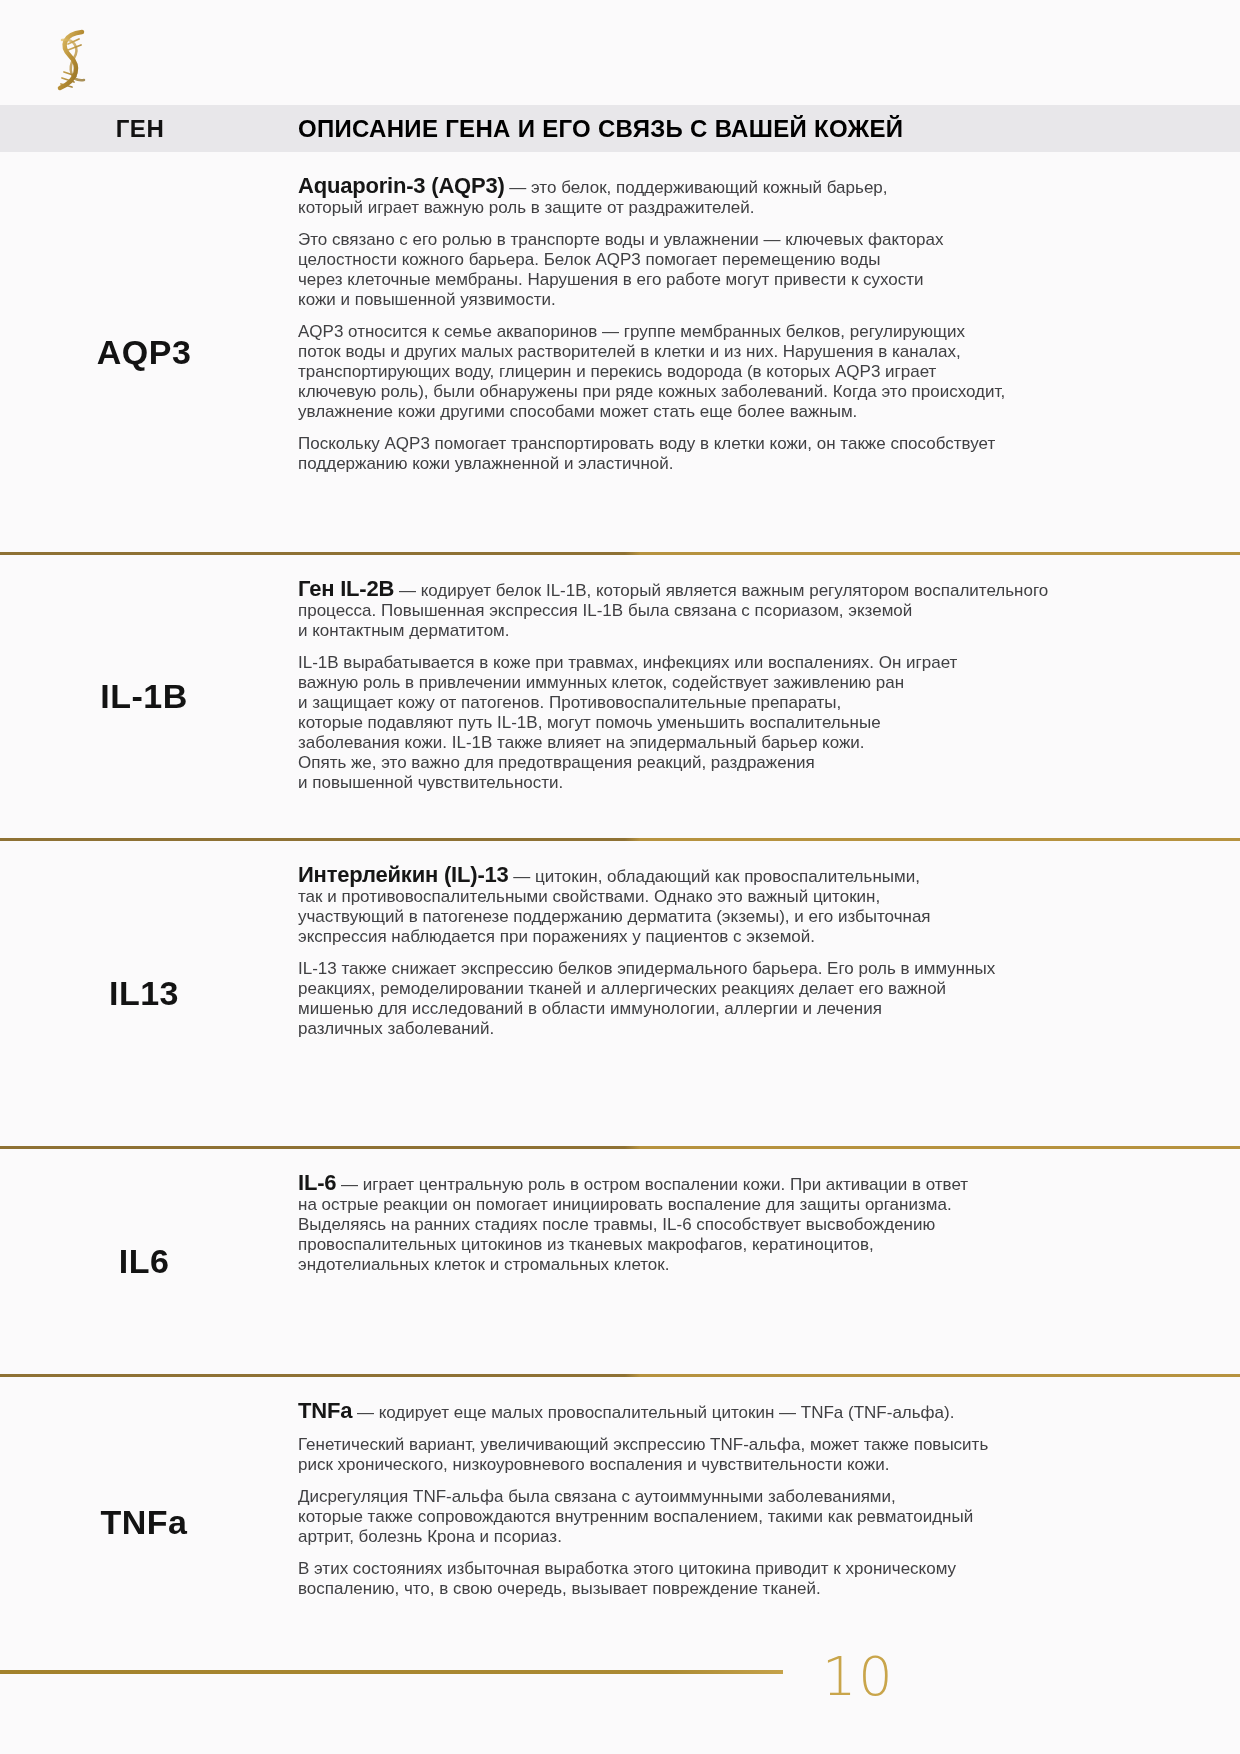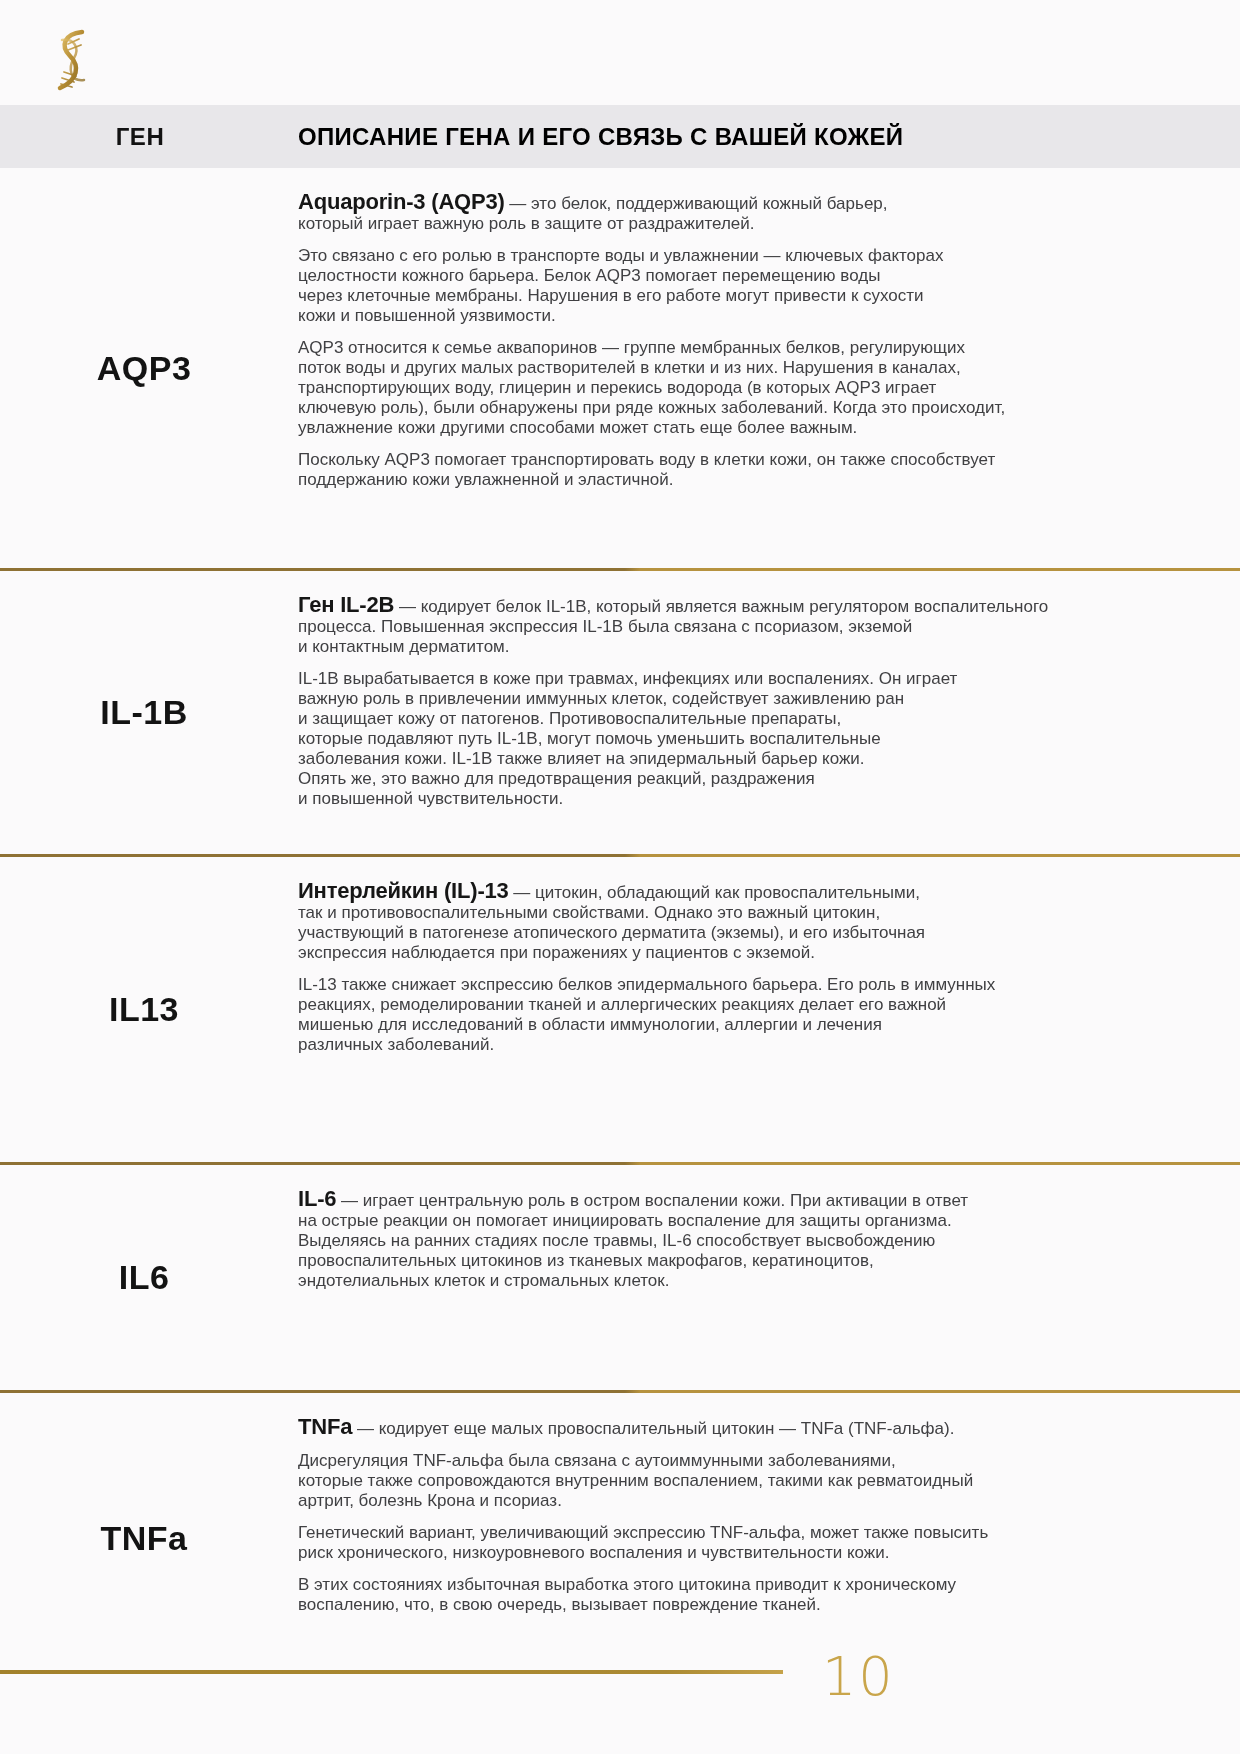--- a/index.html
+++ b/index.html
@@ -9,21 +9,21 @@
     width:1240px; height:1754px;
     background:#fbfafb;
     font-family:"Liberation Sans", sans-serif;
     color:#404043;
     overflow:hidden;
   }
   .logo-row { height:105px; position:relative; }
   .logo { position:absolute; left:48px; top:28px; }
 
   .header-bar {
-    height:63px;
+    height:47px;
     background:#e8e7ea;
     display:grid;
     grid-template-columns:280px 1fr;
     align-items:center;
   }
   .col-gene {
     text-align:center;
     font-size:24px; font-weight:700; color:#121212; letter-spacing:0.5px;
   }
   .col-desc {
@@ -139,21 +139,21 @@
 
   <div class="divider"></div>
 
   <section class="gene-row row-il13">
     <div class="gene-cell">
       <div class="gene-label">IL13</div>
     </div>
     <div class="text-cell">
       <p class="para"><b class="lead">Интерлейкин (IL)-13</b><span> — цитокин, обладающий как провоспалительными,
 так и противовоспалительными свойствами. Однако это важный цитокин,
-участвующий в патогенезе атопического дерматита (экземы), и его избыточная
+участвующий в патогенезе поддержанию дерматита (экземы), и его избыточная
 экспрессия наблюдается при поражениях у пациентов с экземой.</span></p>
       <p class="para"><span>IL-13 также снижает экспрессию белков эпидермального барьера. Его роль в иммунных
 реакциях, ремоделировании тканей и аллергических реакциях делает его важной
 мишенью для исследований в области иммунологии, аллергии и лечения
 различных заболеваний.</span></p>
     </div>
   </section>
 
   <div class="divider"></div>
 
@@ -171,25 +171,25 @@
   </section>
 
   <div class="divider"></div>
 
   <section class="gene-row row-tnfa">
     <div class="gene-cell">
       <div class="gene-label">TNFa</div>
     </div>
     <div class="text-cell">
       <p class="para"><b class="lead">TNFa</b><span> — кодирует еще малых провоспалительный цитокин — TNFa (TNF-альфа).</span></p>
+      <p class="para"><span>Генетический вариант, увеличивающий экспрессию TNF-альфа, может также повысить
+риск хронического, низкоуровневого воспаления и чувствительности кожи.</span></p>
       <p class="para"><span>Дисрегуляция TNF-альфа была связана с аутоиммунными заболеваниями,
 которые также сопровождаются внутренним воспалением, такими как ревматоидный
 артрит, болезнь Крона и псориаз.</span></p>
-      <p class="para"><span>Генетический вариант, увеличивающий экспрессию TNF-альфа, может также повысить
-риск хронического, низкоуровневого воспаления и чувствительности кожи.</span></p>
       <p class="para"><span>В этих состояниях избыточная выработка этого цитокина приводит к хроническому
 воспалению, что, в свою очередь, вызывает повреждение тканей.</span></p>
     </div>
   </section>
 
   <div class="footer">
     <div class="footer-line"></div>
     <div class="page-number">10</div>
   </div>
 

